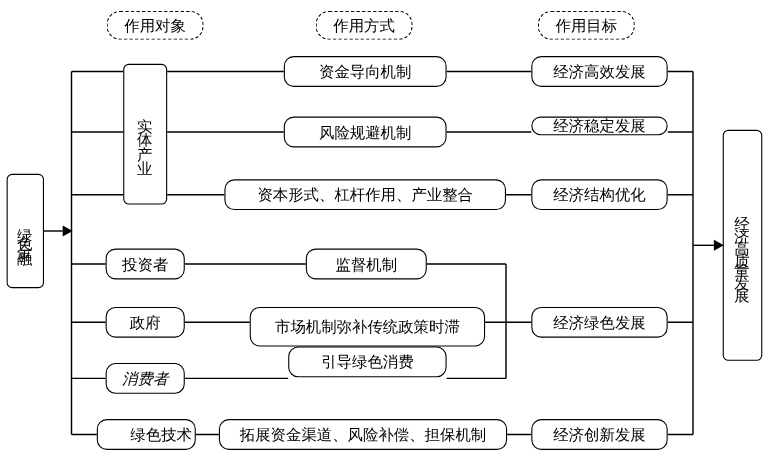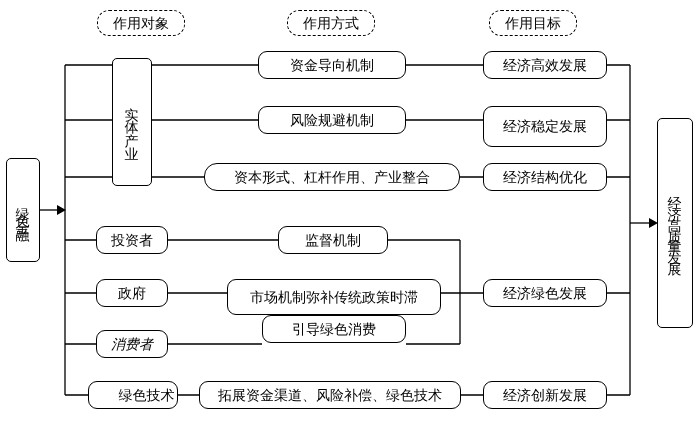--- a/index.html
+++ b/index.html
@@ -83,27 +83,27 @@
   <div class="node vtext v-source" style="left:6px;top:158px;width:34px;height:104px;">绿色金融</div>
 
   <div class="node vtext v-entity" style="left:112px;top:58px;width:40px;height:128px;">实体产业</div>
   <div class="node" style="left:96px;top:226px;width:72px;height:28px;">投资者</div>
   <div class="node" style="left:96px;top:279px;width:72px;height:28px;">政府</div>
   <div class="node" style="left:96px;top:330px;width:72px;height:28px;font-style:italic;">消费者</div>
   <div class="node" style="left:88px;top:381px;width:90px;height:28px;padding-left:30px;">绿色技术</div>
 
   <div class="node" style="left:258px;top:51px;width:148px;height:28px;">资金导向机制</div>
   <div class="node" style="left:258px;top:106px;width:148px;height:28px;">风险规避机制</div>
-  <div class="node" style="left:204px;top:163px;width:256px;height:28px;border-radius:13px;">资本形式、杠杆作用、产业整合</div>
+  <div class="node" style="left:204px;top:163px;width:256px;height:28px;">资本形式、杠杆作用、产业整合</div>
   <div class="node" style="left:278px;top:226px;width:110px;height:28px;">监督机制</div>
   <div class="node" style="left:227px;top:279px;width:214px;height:36px;">市场机制弥补传统政策时滞</div>
   <div class="node" style="left:262px;top:315px;width:144px;height:28px;">引导绿色消费</div>
-  <div class="node" style="left:199px;top:381px;width:262px;height:28px;">拓展资金渠道、风险补偿、绿色技术</div>
+  <div class="node" style="left:199px;top:381px;width:262px;height:28px;">拓展资金渠道、风险补偿、担保机制</div>
 
   <div class="node" style="left:483px;top:51px;width:124px;height:28px;">经济高效发展</div>
-  <div class="node" style="left:483px;top:106px;width:124px;height:41px;">经济稳定发展</div>
+  <div class="node" style="left:483px;top:106px;width:124px;height:17px;">经济稳定发展</div>
   <div class="node" style="left:483px;top:279px;width:124px;height:28px;">经济绿色发展</div>
   <div class="node" style="left:483px;top:163px;width:124px;height:28px;">经济结构优化</div>
   <div class="node" style="left:483px;top:381px;width:124px;height:28px;">经济创新发展</div>
 
   <div class="node vtext v-sink" style="left:657px;top:118px;width:36px;height:210px;">经济高质量发展</div>
 
 </div>
 
 </body></html>

